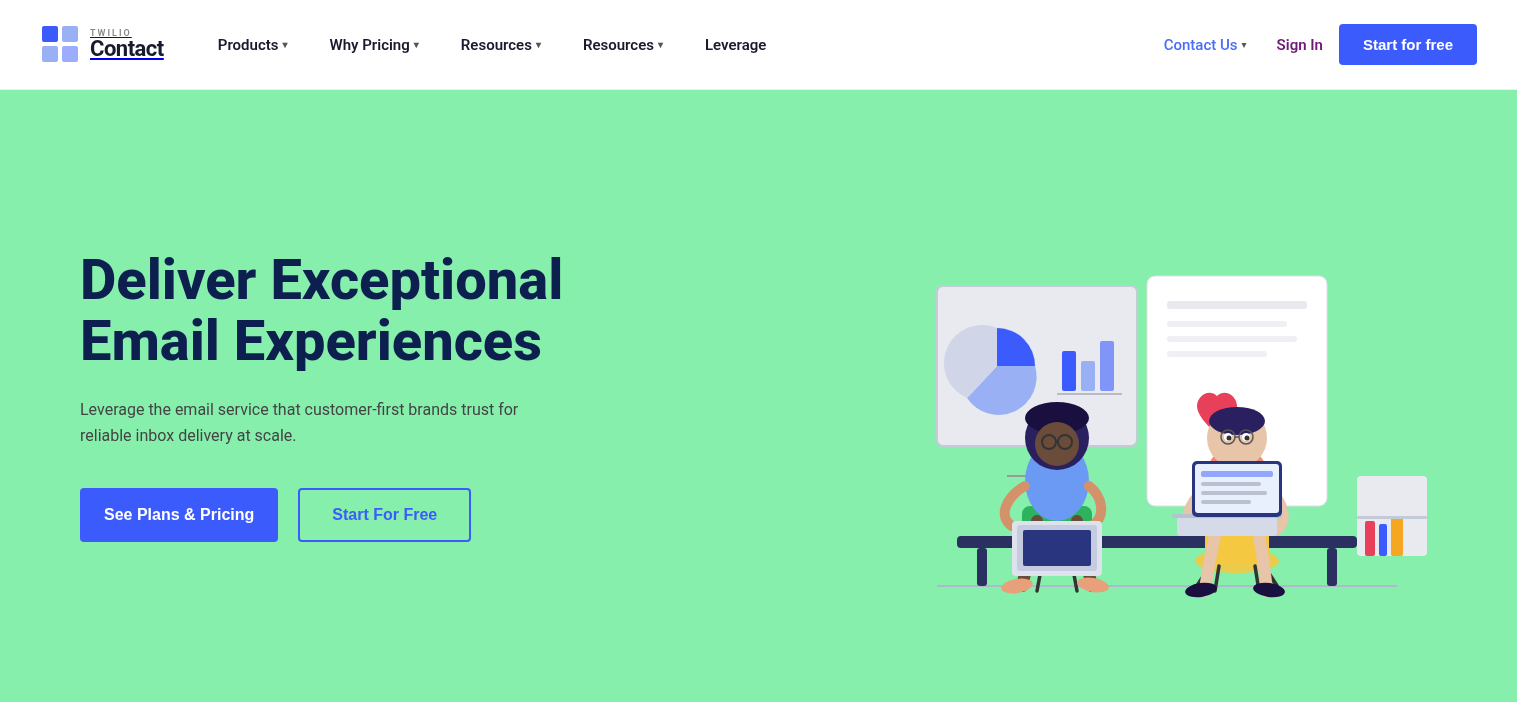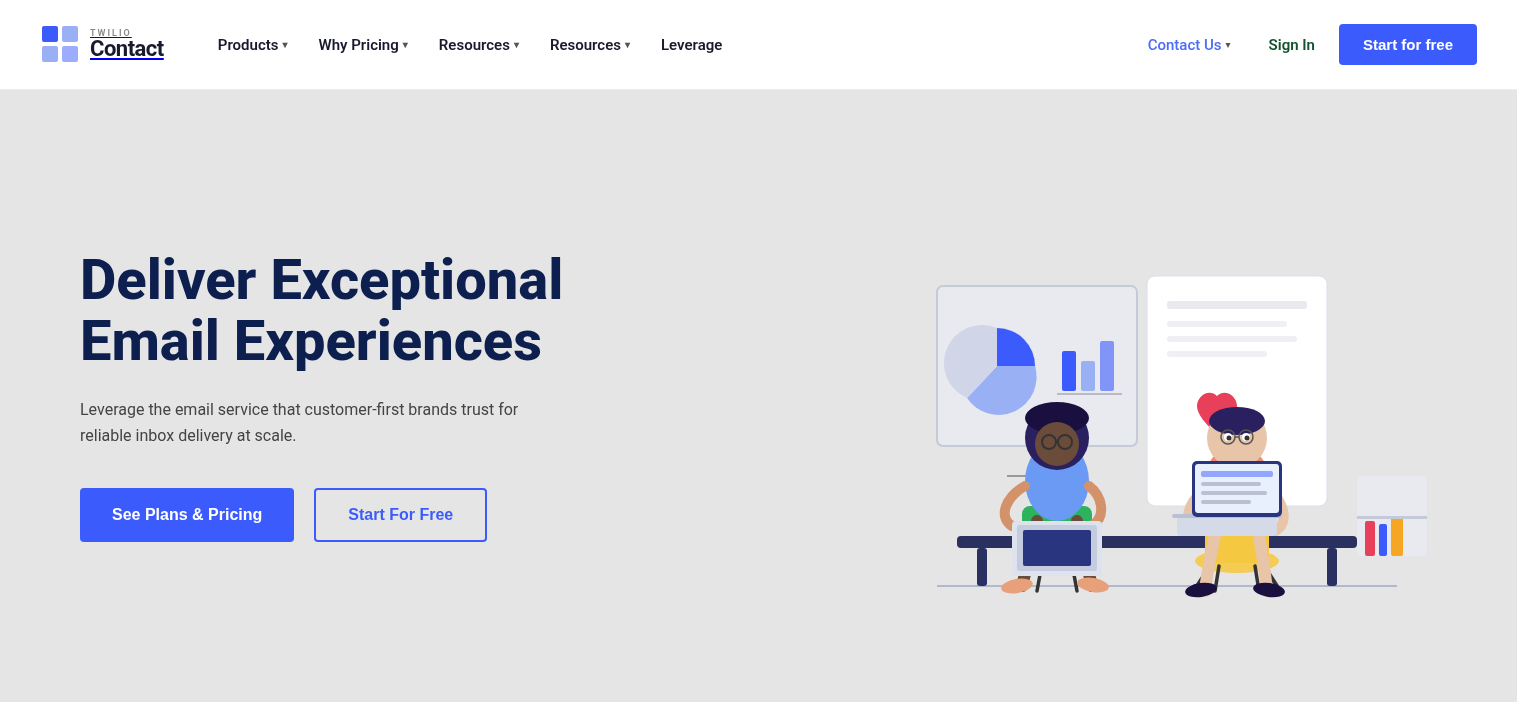--- a/index.html
+++ b/index.html
@@ -43,21 +43,21 @@
     }
     .logo-text .sendgrid {
       font-size: 22px;
       font-weight: 700;
       color: #1a1a2e;
       letter-spacing: -0.5px;
     }
     .nav-links {
       display: flex;
       align-items: center;
-      gap: 3px;
+      gap: 14px;
       flex: 1;
     }
     .nav-item {
       display: flex;
       align-items: center;
       gap: 4px;
       padding: 8px 14px;
       font-size: 15px;
       font-weight: 600;
       color: #1a1a2e;
@@ -65,56 +65,55 @@
       border-radius: 4px;
       text-decoration: none;
     }
     .chevron {
       font-size: 10px;
       color: #555;
     }
     .nav-right {
       display: flex;
       align-items: center;
-      gap: 8px;
       margin-left: auto;
     }
     .nav-contact {
       display: flex;
       align-items: center;
       gap: 4px;
       padding: 8px 14px;
       font-size: 15px;
       font-weight: 500;
       color: #4a6cf7;
       cursor: pointer;
       text-decoration: none;
     }
     .nav-signin {
       padding: 8px 16px;
       font-size: 15px;
       font-weight: 600;
-      color: #14532d;
+      color: #701a75;
       cursor: pointer;
       text-decoration: none;
     }
     .btn-primary {
       background: #3b5bfc;
       color: #fff;
       border: none;
       border-radius: 4px;
       padding: 12px 24px;
       font-size: 15px;
       font-weight: 600;
       cursor: pointer;
     }
 
     
     .hero {
-      background: #e5e5e5;
+      background: #86efac;
       min-height: 612px;
       display: flex;
       align-items: center;
       padding: 0 80px;
       position: relative;
       overflow: hidden;
     }
     .hero-content {
       max-width: 560px;
       z-index: 2;
@@ -136,21 +135,21 @@
     .hero-buttons {
       display: flex;
       gap: 20px;
       align-items: center;
     }
     .btn-hero-primary {
       background: #3b5bfc;
       color: #fff;
       border: none;
       border-radius: 4px;
-      padding: 18px 32px;
+      padding: 18px 24px;
       font-size: 16px;
       font-weight: 700;
       cursor: pointer;
     }
     .btn-hero-outline {
       background: transparent;
       color: #3b5bfc;
       border: 2px solid #3b5bfc;
       border-radius: 4px;
       padding: 16px 32px;

